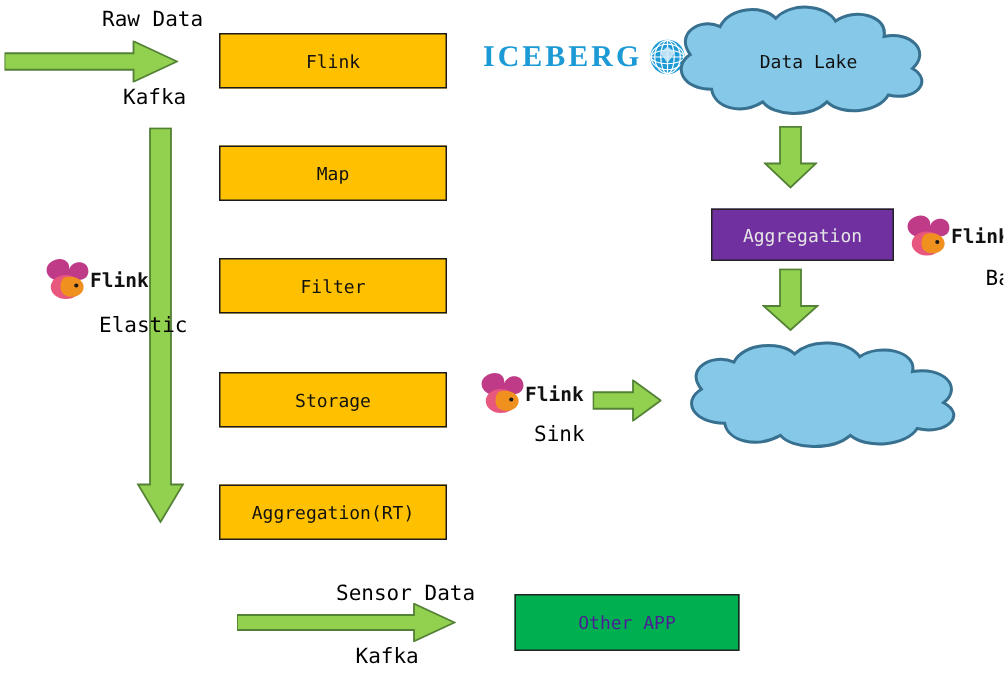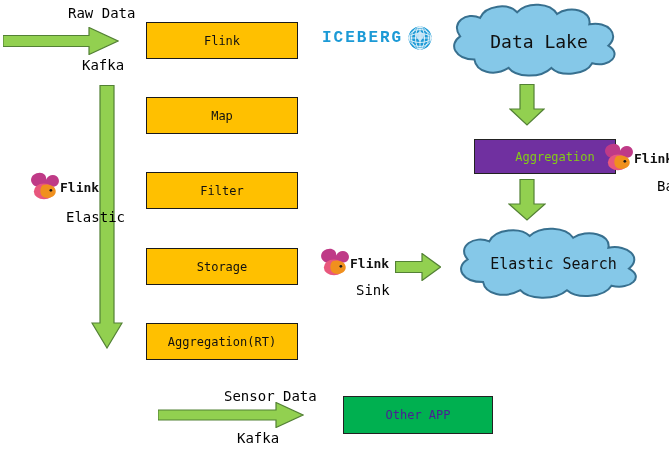--- a/index.html
+++ b/index.html
@@ -8,32 +8,32 @@
   .abs{position:absolute;}
   .lbl{position:absolute;font-size:14px;color:#000;white-space:nowrap;line-height:1.2;margin-left:40px;}
   .stage{position:absolute;left:146px;width:150px;height:35px;background:var(--stage-fill,#FFC000);
          border:1px solid #1a1a1a;display:flex;align-items:center;justify-content:center;
          font-size:12px;color:#111;}
   .arrow{fill:var(--arrow-fill,#92D050);stroke:#538135;stroke-width:1.2;}
   .cloud{position:absolute;display:flex;align-items:center;justify-content:center;}
   .cloud>svg{position:absolute;left:0;top:0;width:100%;height:100%;}
   .cloud-path{fill:var(--cloud-fill,#85C8E8);stroke:#38708f;stroke-width:2;vector-effect:non-scaling-stroke;}
   .cloud-label{position:relative;color:#101010;}
-  .cloud-label.big{font-size:18px;}
+  .cloud-label.big{font-size:12px;}
   .cloud-label.mid{font-size:15px;}
   .solid-box{position:absolute;display:flex;align-items:center;justify-content:center;
              font-size:12px;border:1px solid #222;}
-  .solid-box.purple{background:var(--aggregation-fill,#7030A0);color:#84cc16;padding-left:20px;}
+  .solid-box.purple{background:var(--aggregation-fill,#7030A0);color:#e5e5e5;}
   .solid-box.green{background:var(--other-app-fill,#00B050);color:#4c1d95;}
   .flink-badge{position:absolute;display:flex;align-items:flex-end;}
   .flink-brand{font-weight:bold;font-size:13px;color:#111;padding-bottom:5px;margin-left:-2px;}
   .iceberg{position:absolute;display:flex;align-items:center;gap:5px;}
-  .iceberg-word{font-weight:bold;font-size:16px;letter-spacing:2px;
+  .iceberg-word{font-weight:bold;font-size:20px;letter-spacing:2px;
                 color:var(--iceberg-blue,#1C9AD6);
-                font-family:Liberation Mono, monospace;}
+                font-family:Liberation Serif, serif;}
 </style>
 </head>
 <body>
 
 <div id="canvas">
 
   <div class="lbl" style="left:28px;top:5px">Raw Data</div>
   <svg class="abs" style="left:3px;top:27px" width="116" height="28">
     <polygon class="arrow" points="0,8.5 86,8.5 86,0.5 115,14 86,27.5 86,19.5 0,19.5"></polygon>
   </svg>
@@ -101,21 +101,20 @@
   <div class="lbl" style="left:617px;top:178px">Batch</div>
 
   <svg class="abs" style="left:508px;top:179px" width="38" height="42">
     <polygon class="arrow" points="12,0.5 12,25 1,25 19,41 37,25 26,25 26,0.5"></polygon>
   </svg>
 
   <div class="cloud" style="left:450px;top:226px;width:207px;height:76px">
     <svg viewBox="0 0 200 84" preserveAspectRatio="none">
       <path class="cloud-path" d="M32 62 C12 62 4 46 17 37 C6 22 24 10 38 17 C44 3 68 1 77 11 C88 -1 112 1 119 13 C132 3 156 9 153 24 C172 20 186 35 173 47 C188 56 175 71 156 66 C149 79 123 81 113 71 C101 83 75 81 68 71 C52 81 34 75 32 62 Z"></path>
     </svg>
-    <span class="cloud-label mid">Elastic Search</span>
   </div>
 
   <div class="flink-badge" style="left:318px;top:246px">
     <svg viewBox="0 0 32 28" width="34" height="30">
       <path d="M10 16 C2 15 0 6 8 3 C13 1 18 4 17 9 C19 3 28 3 29 9 C30 14 25 17 20 15 C23 18 21 23 16 23 C11 23 10 20 10 16 Z" fill="#bf3a87"></path>
       <ellipse cx="15" cy="20" rx="9.5" ry="7.5" fill="#e8577d"></ellipse>
       <path d="M14 14 C21 12 27 16 26 21 C25 26 17 28 13 24 C11 22 11 16 14 14 Z" fill="#f0901e"></path>
       <circle cx="21.5" cy="19" r="1.3" fill="#1a1a1a"></circle>
     </svg>
     <span class="flink-brand">Flink</span>

